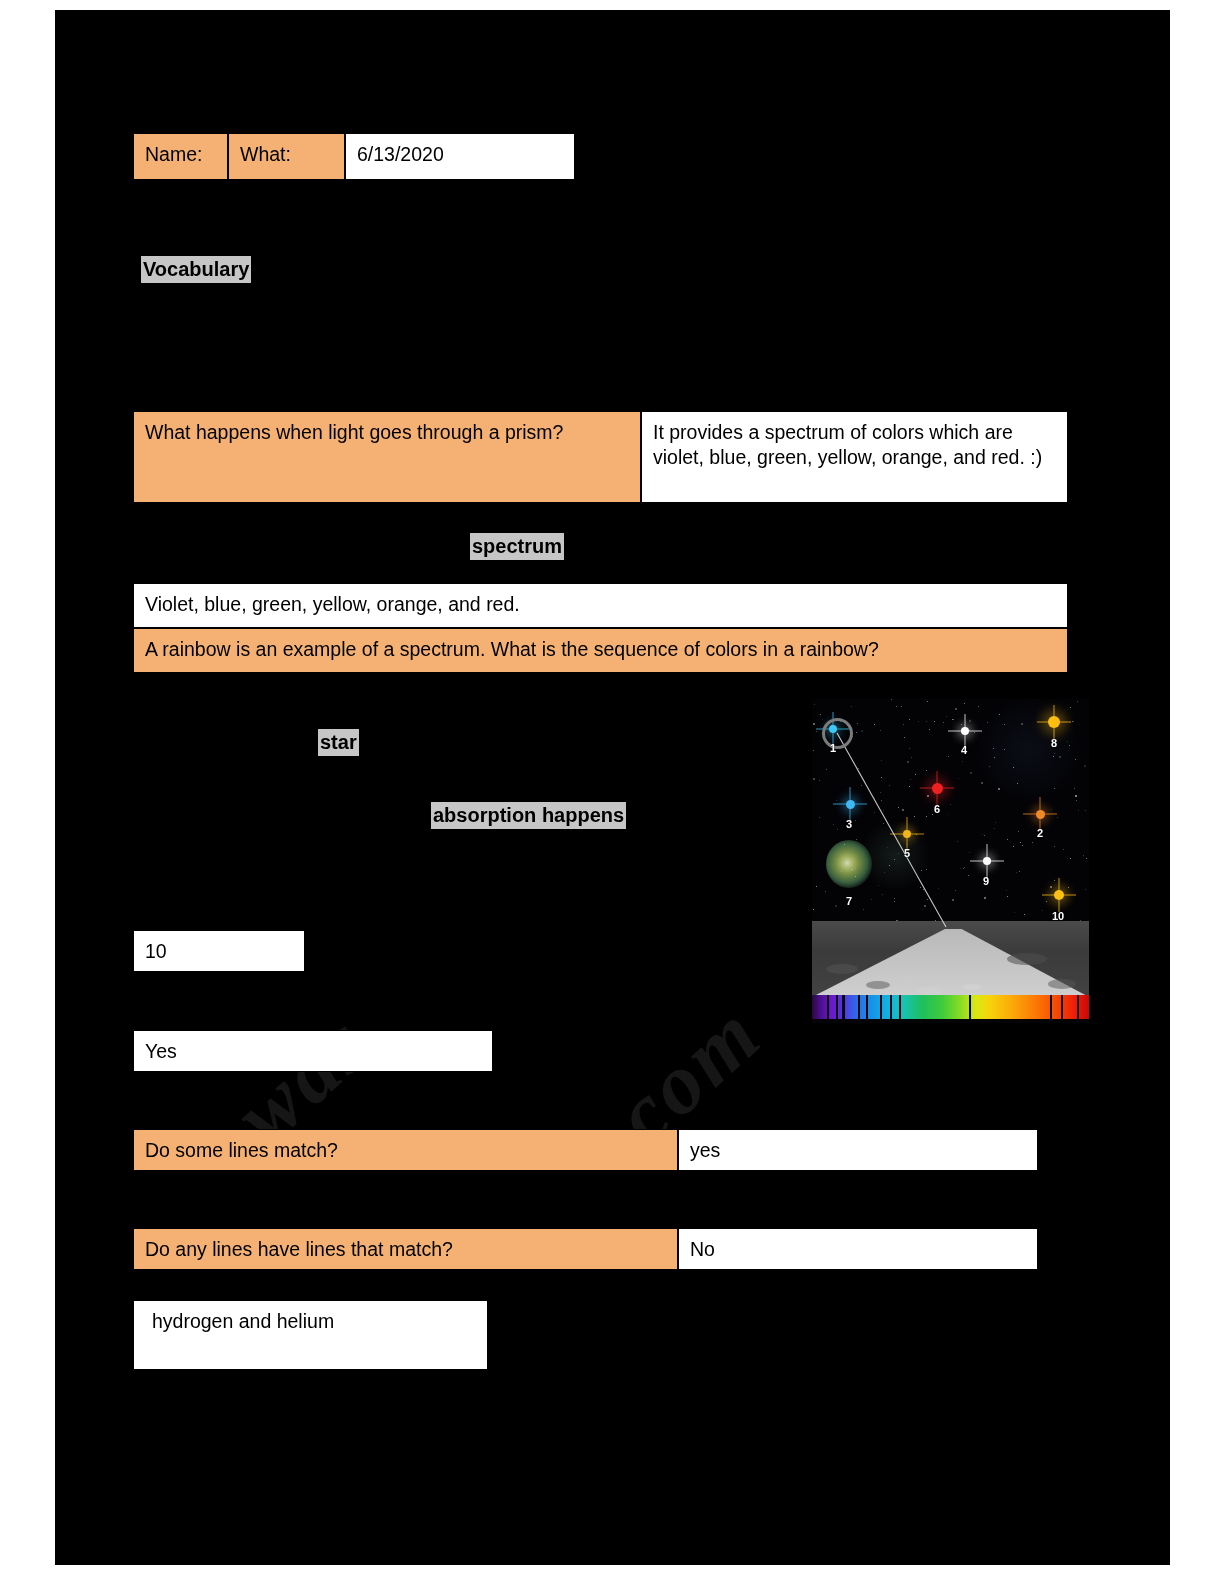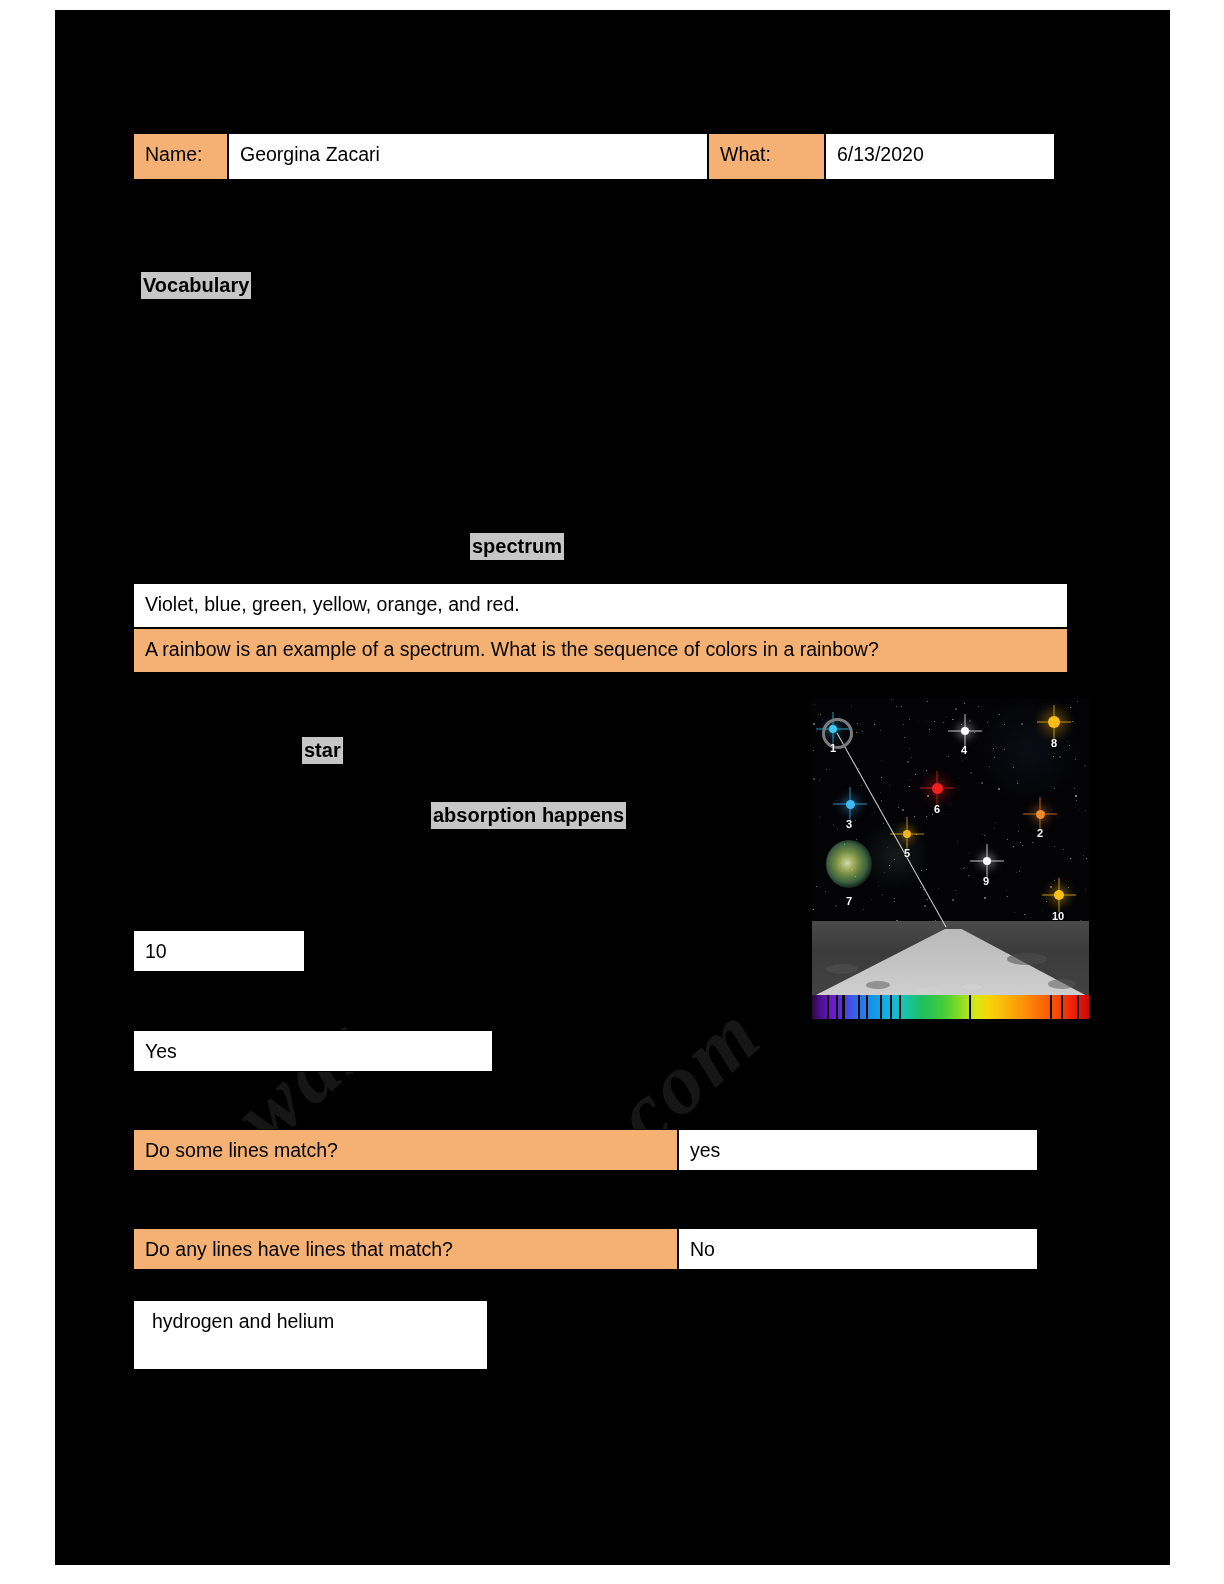--- a/index.html
+++ b/index.html
@@ -90,23 +90,23 @@
     position: absolute;
     z-index: 3;
     background: #C6C6C6;
     color: #000000;
     font-size: 20px;
     font-weight: 700;
     line-height: 24px;
     padding: 1px 2px 2px 2px;
     white-space: nowrap;
   }
-  #vocab-title  { left: 86px;  top: 262px; }
+  #vocab-title  { left: 86px;  top: 246px; }
   #term-spectrum { left: 415px; top: 523px; }
-  #term-star     { left: 247px; top: 719px; margin-top: 8px; }
+  #term-star     { left: 263px; top: 719px; }
   #term-absorp   { left: 376px; top: 792px; }
 
   
   #q-prism { left: 78px; top: 401px; }
   #q-prism .c-q { width: 508px; height: 92px; }
   #q-prism .c-a { width: 427px; height: 92px; }
 
   
   #q-rainbow { left: 78px; top: 573px; flex-direction: column; }
   #q-rainbow .c-q { width: 935px; height: 45px; }
@@ -257,27 +257,30 @@
 <div id="page">
   <div id="doc">
 
     <div id="watermark">
       <div class="wmtext" id="wm-a">was</div>
       <div class="wmtext" id="wm-b">com</div>
     </div>
 
     <div class="row" id="hdr">
       <div class="cell q c-name-label">Name:</div>
-      <div class="cell a c-name-value">Georgina Zacari</div>
       <div class="cell q c-date-label">What:</div>
       <div class="cell a c-date-value">6/13/2020</div>
     </div>
 
     <div class="vocab-term" id="vocab-title">Vocabulary</div>
 
+    <div class="row" id="q-prism">
+      <div class="cell q c-q">What happens when light goes through a prism?</div>
+      <div class="cell a c-a">It provides a spectrum of colors which are violet, blue, green, yellow, orange, and red. :)</div>
+    </div>
 
     <div class="vocab-term" id="term-spectrum">spectrum</div>
 
     <div class="row" id="q-rainbow">
       <div class="cell a c-a">Violet, blue, green, yellow, orange, and red.</div>
       <div class="cell q c-q">A rainbow is an example of a spectrum. What is the sequence of colors in a rainbow?</div>
     </div>
 
     <div class="vocab-term" id="term-star">star</div>
 

